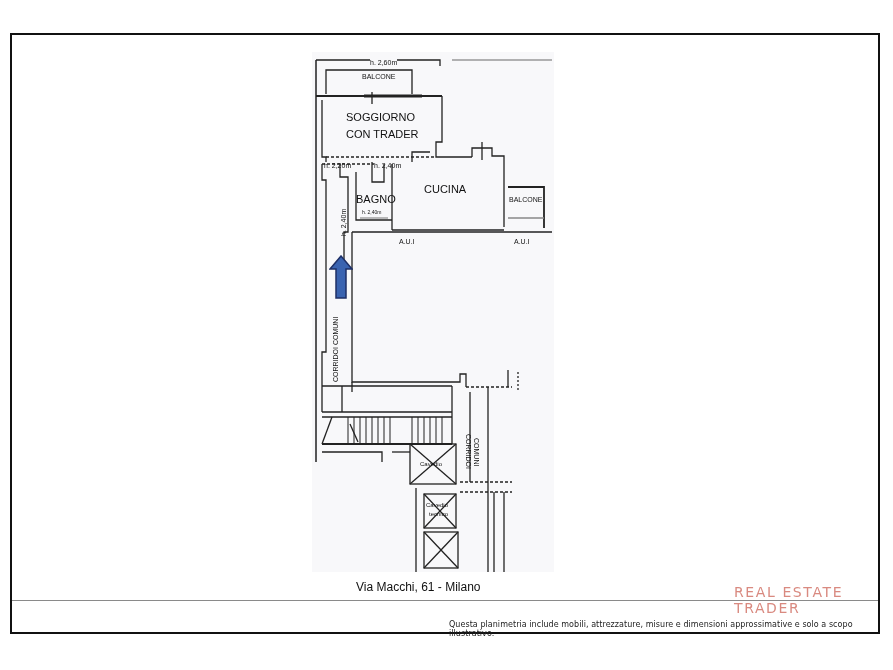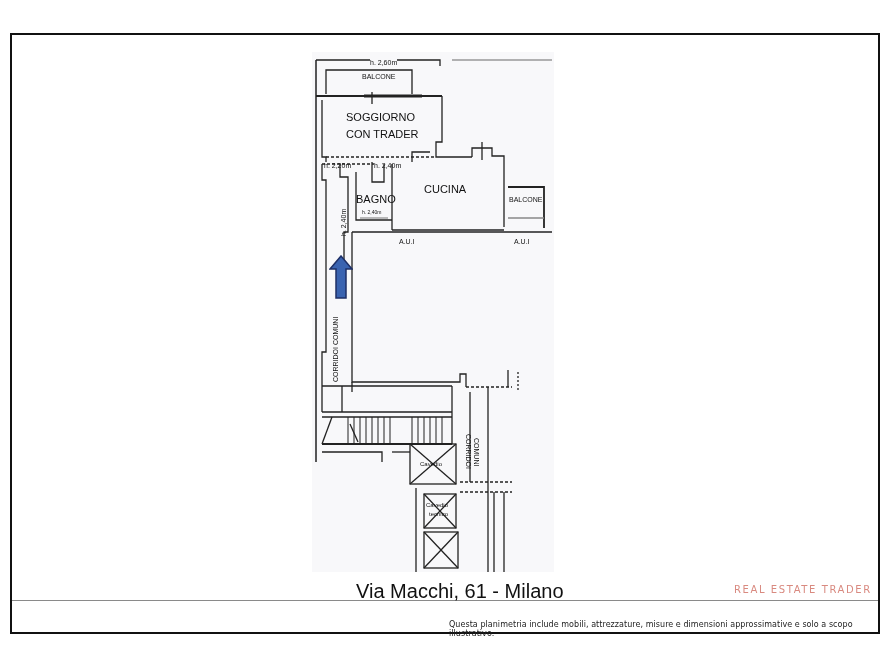--- a/index.html
+++ b/index.html
@@ -19,34 +19,34 @@
     position:absolute; left:312px; top:52px; width:242px; height:520px;
     background:#f8f8fa;
   }
   .plan svg { position:absolute; left:0; top:0; }
   .lbl { position:absolute; white-space:nowrap; color:#111; line-height:1; }
   .room-lg { font-size:11px; }
   .room-xs { font-size:7px; }
   .vert { transform-origin:left top; transform:rotate(-90deg); }
   .vert-cw { transform-origin:left top; transform:rotate(90deg); }
   .address {
-    position:absolute; left:356px; top:580px; font-size:20px; color:#111;
+    position:absolute; left:356px; top:580px; font-size:12px; color:#111;
   }
   .disclaimer {
     position:absolute; left:449px; top:613px; font-size:8px; color:#222;
     font-family:"DejaVu Sans", sans-serif; letter-spacing:0.05px;margin-top:7px;
   }
   .logo { position:absolute; left:722px; top:536px; width:150px; height:60px; }
   .logo-word {
     position:absolute; left:0; top:0; font-size:40px; font-weight:bold;
     color:#1e2a4a; letter-spacing:1px; line-height:40px;
     font-family:"Liberation Sans", sans-serif;
   }
   .logo-tag {
-    position:absolute; left:12px; top:48px; font-size:10px; color:#d98a80;
+    position:absolute; left:12px; top:48px; font-size:14px; color:#d98a80;
     letter-spacing:1.6px; font-family:"DejaVu Sans", sans-serif;
   }
   .arrow { position:absolute; left:329px; top:255px; width:24px; height:44px; }
 </style>
 </head>
 <body>
 
 <div class="frame"></div>
 <div class="divider"></div>
 

